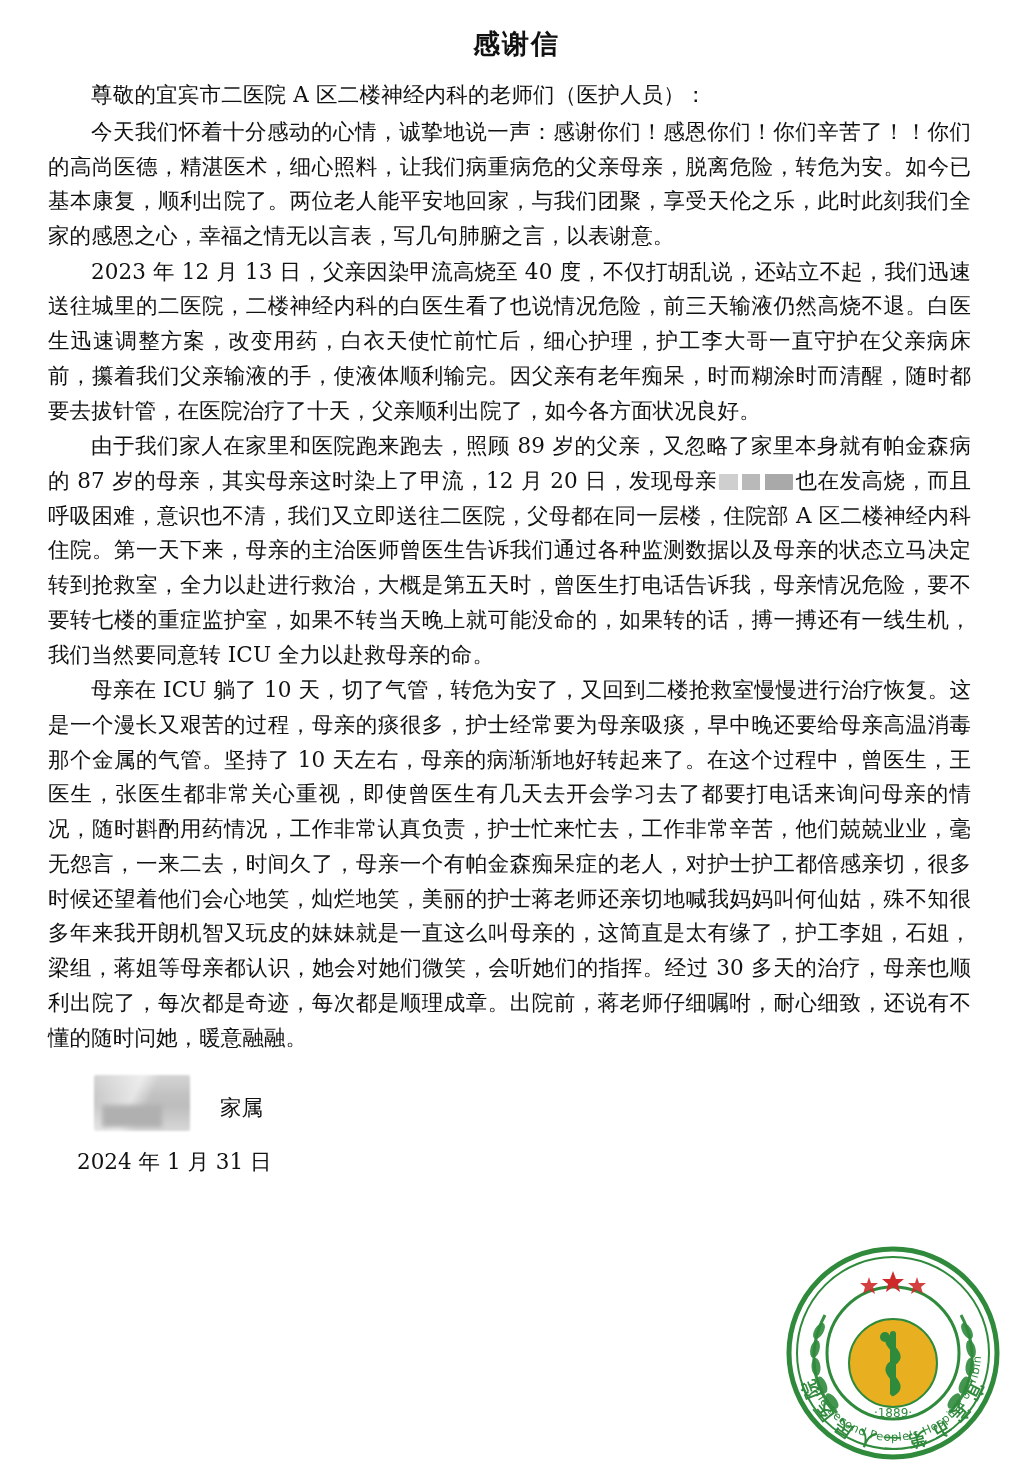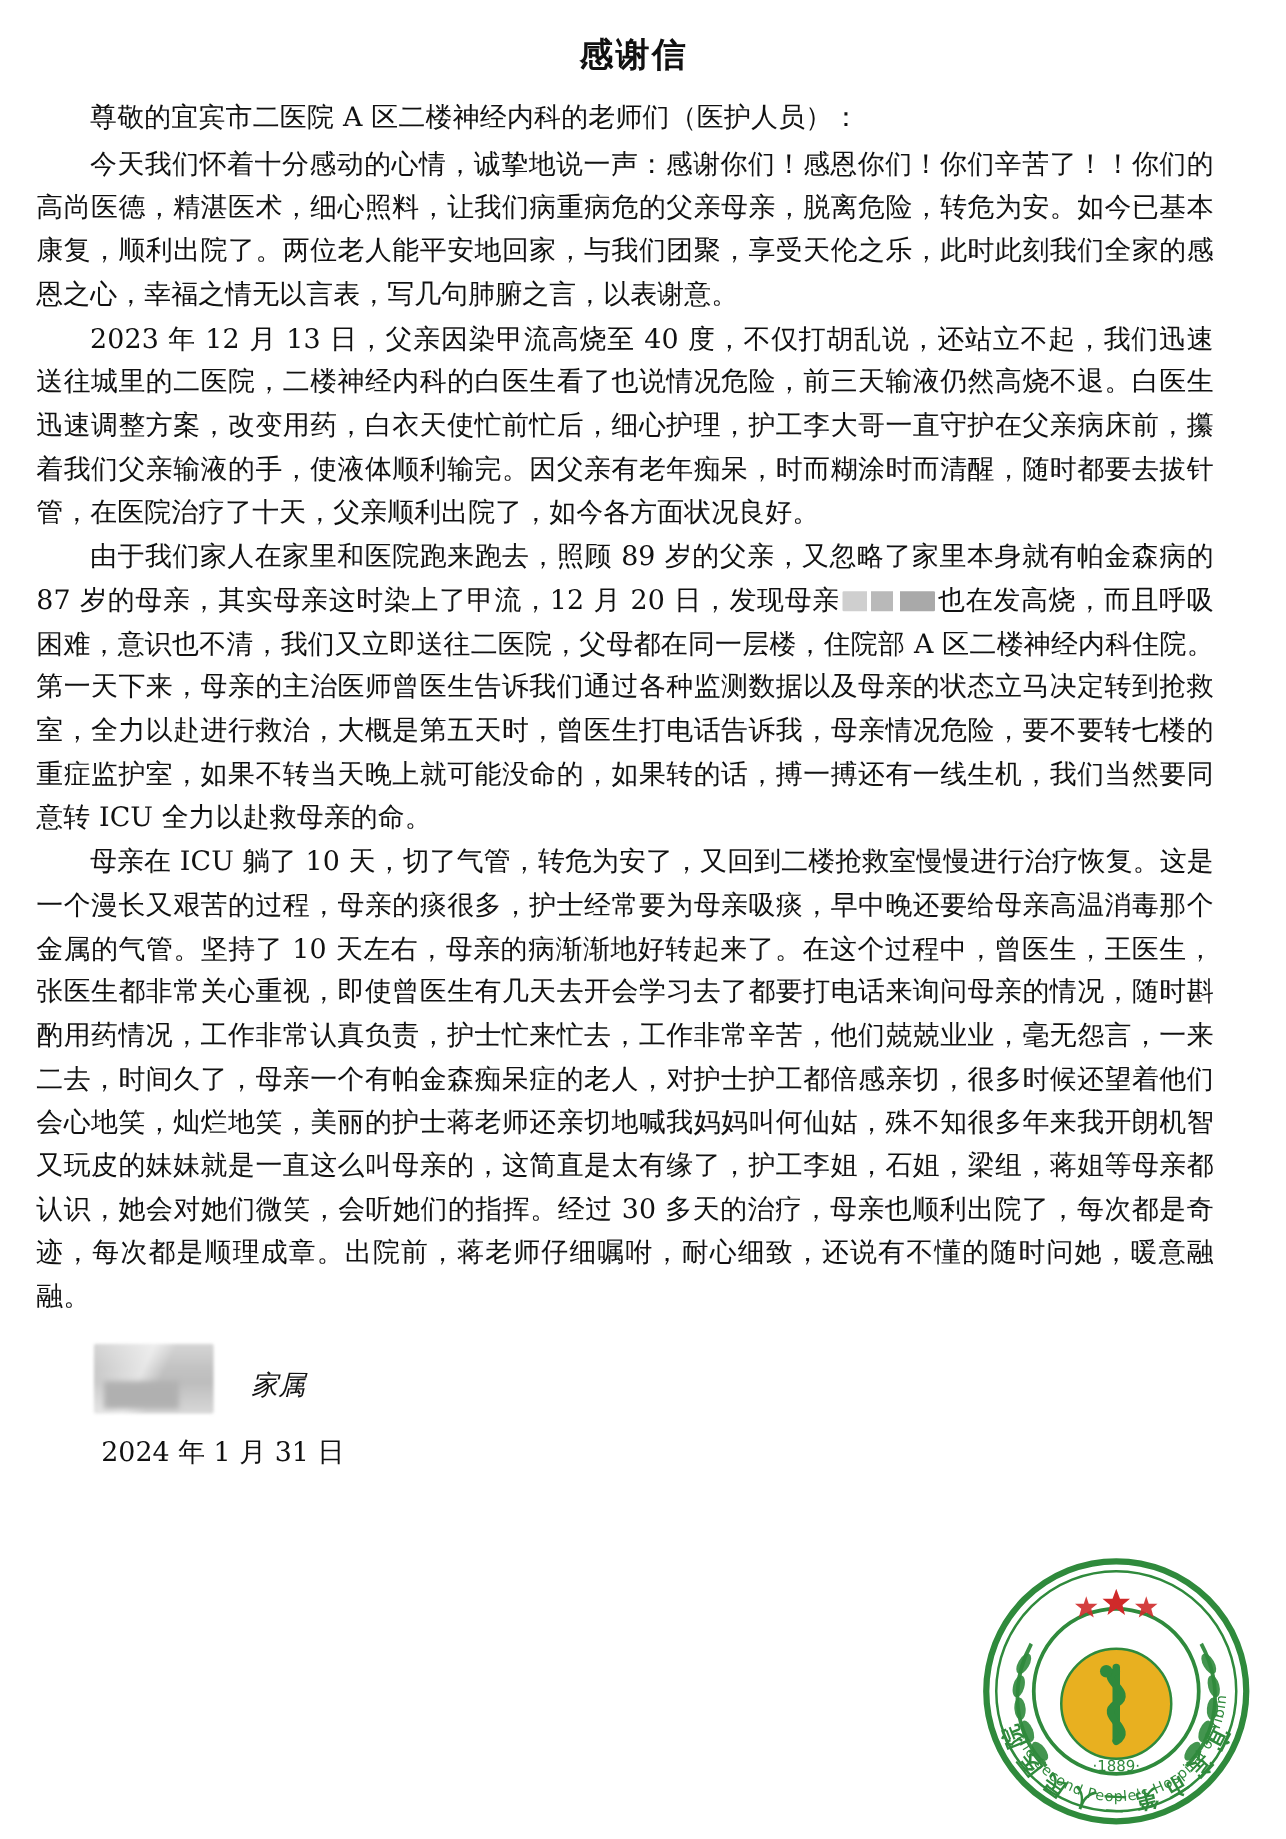--- a/index.html
+++ b/index.html
@@ -14,21 +14,21 @@
     font-family: "DejaVu Serif", "Liberation Serif", serif;
     color: #111111;
     overflow: hidden;
   }
   .page {
     position: absolute;
     left: 0; top: 0;
     width: 1029px;
     height: 1471px;
     box-sizing: border-box;
-    padding: 26px 44px 0 29px;
+    padding: 26px 44px 0 48px;
   }
   .doc-title {
     text-align: center;
     font-size: 27px;
     font-weight: bold;
     letter-spacing: 2px;
     margin: 0 0 14px 0;
     font-family: "DejaVu Sans", "Liberation Sans", sans-serif;
   }
   .salutation {
@@ -85,25 +85,24 @@
     left: 8px; top: 30px;
     width: 60px; height: 22px;
     background: #b0b0b0;
     filter: blur(2px);
   }
   .sig-name {
     position: absolute;
     left: 172px;
     top: 22px;
     font-size: 21.5px;
-    font-style: italic;
   }
   .sig-date {
     position: absolute;
-    left: 52px;
+    left: 29px;
     top: 76px;
     font-size: 21.5px;
   }
   
   .seal {
     position: absolute;
     right: 28px;
     bottom: 10px;
     width: 216px;
     height: 216px;

